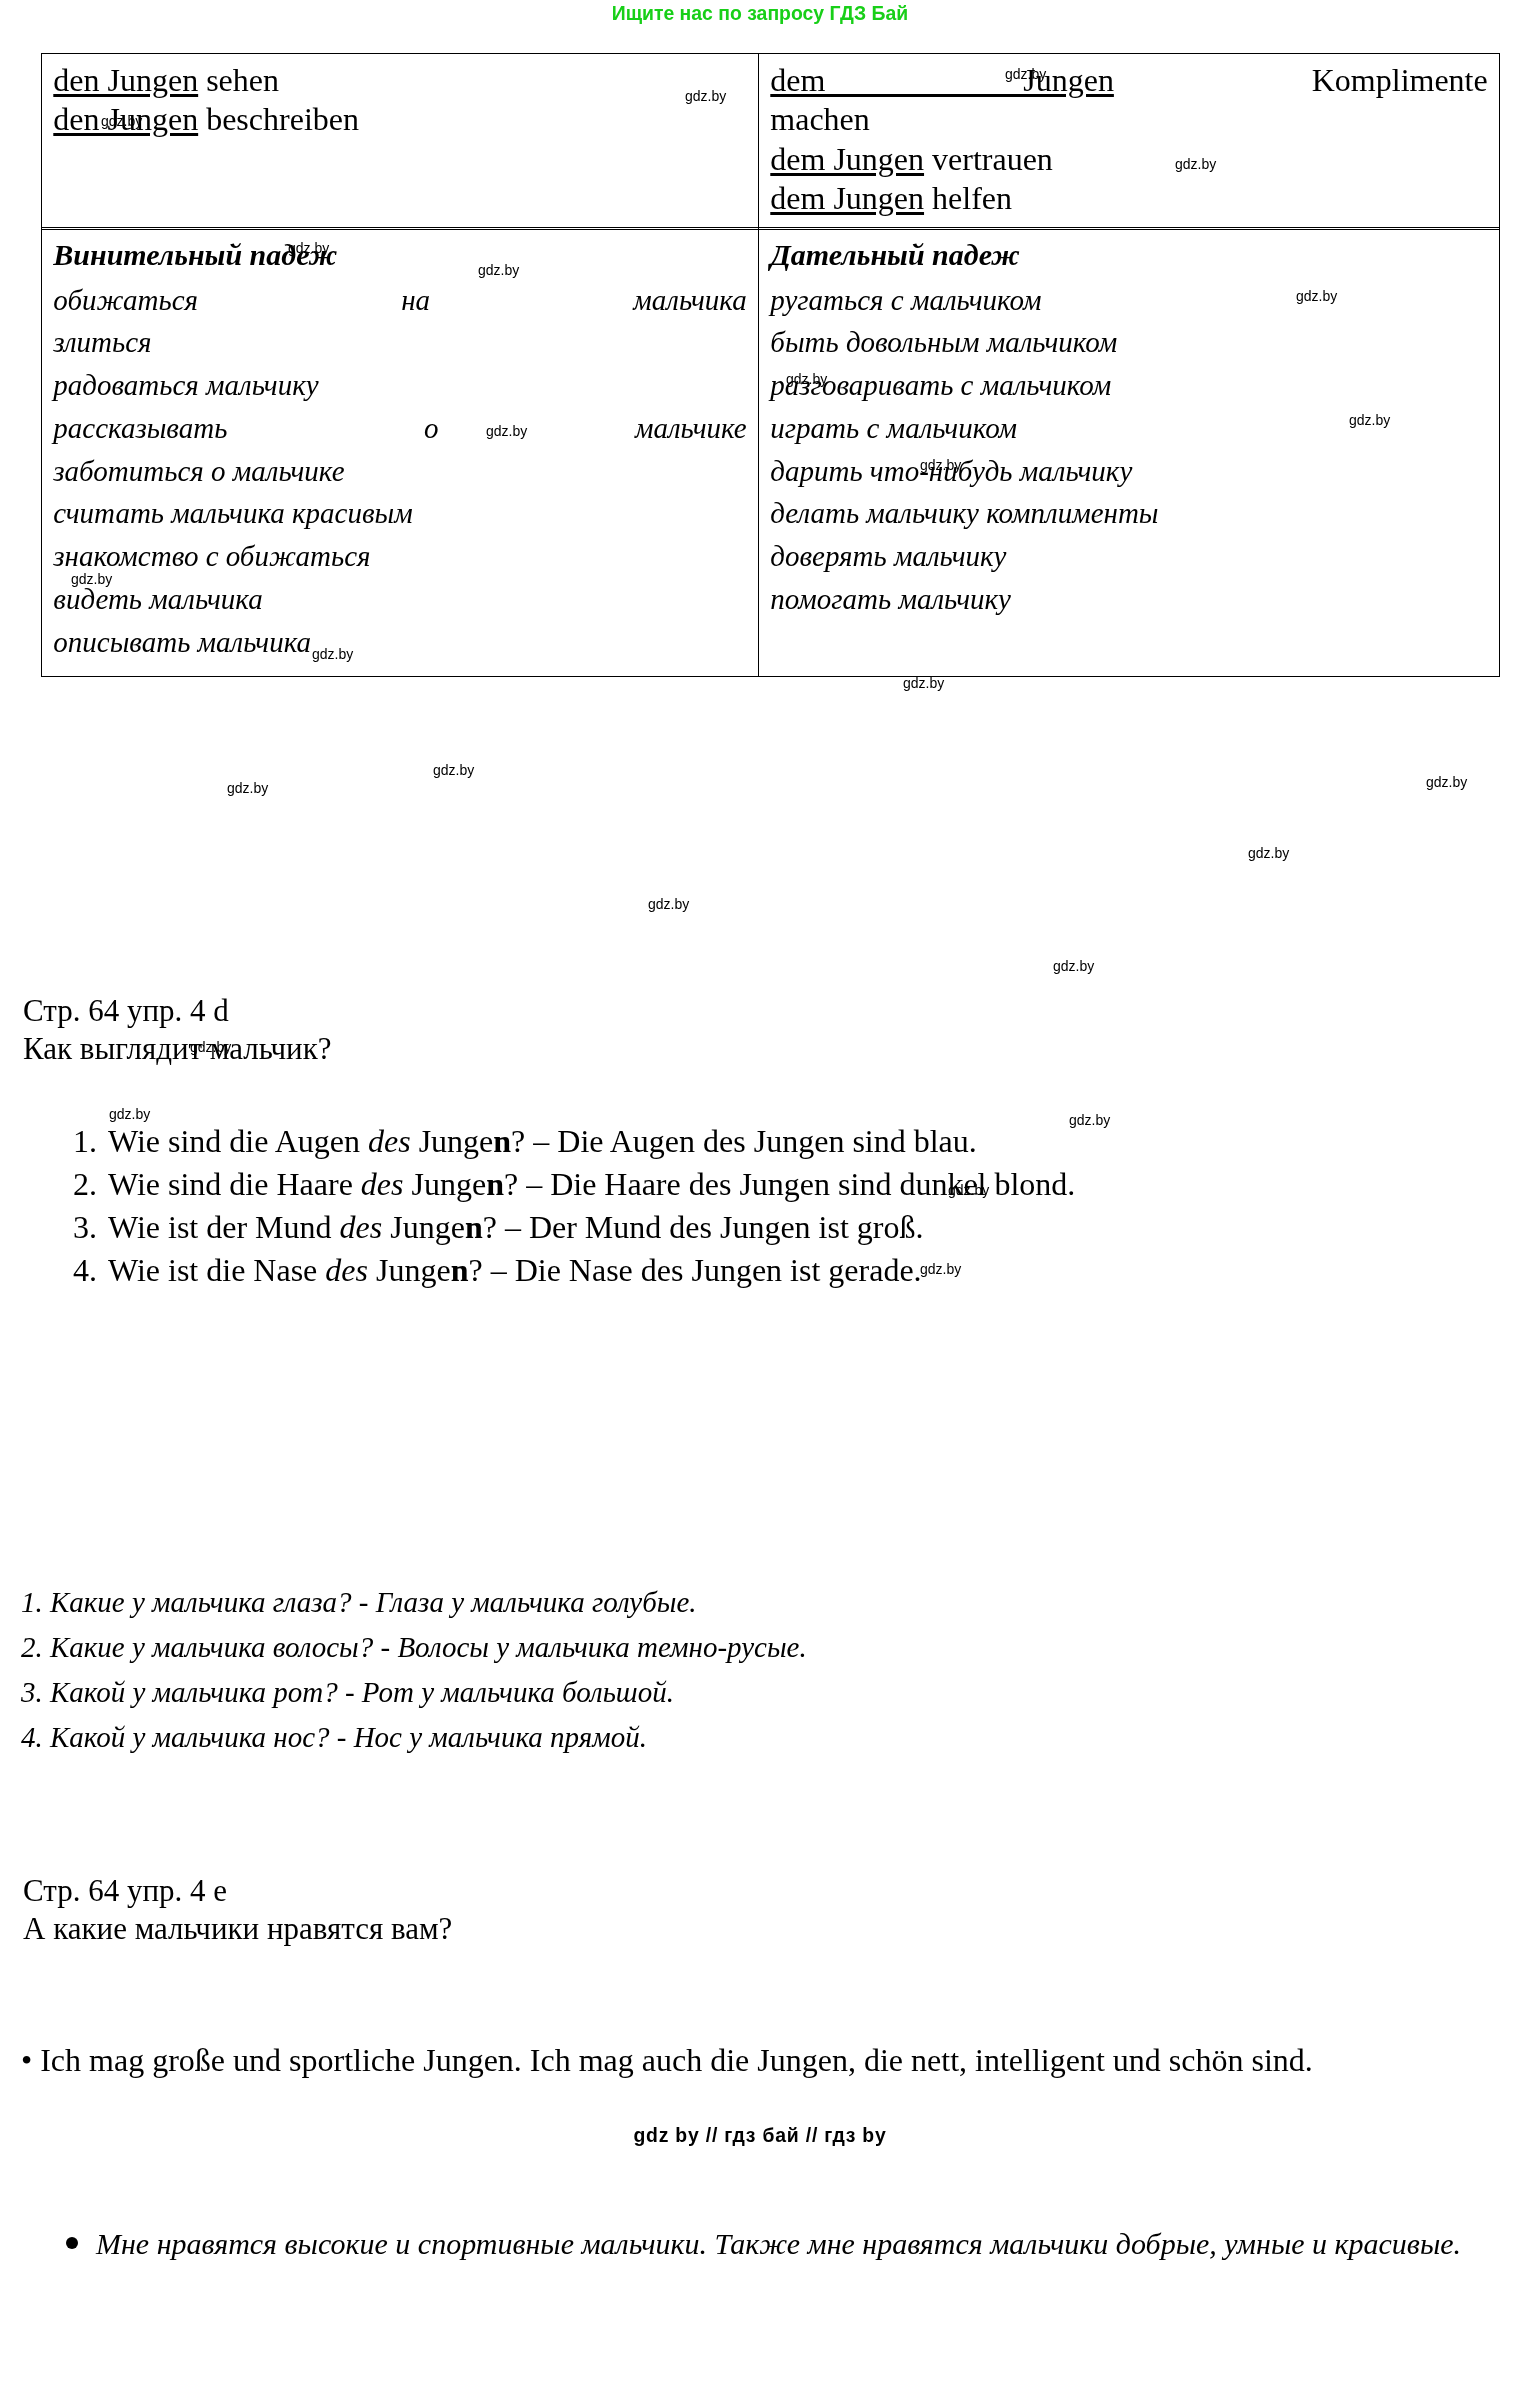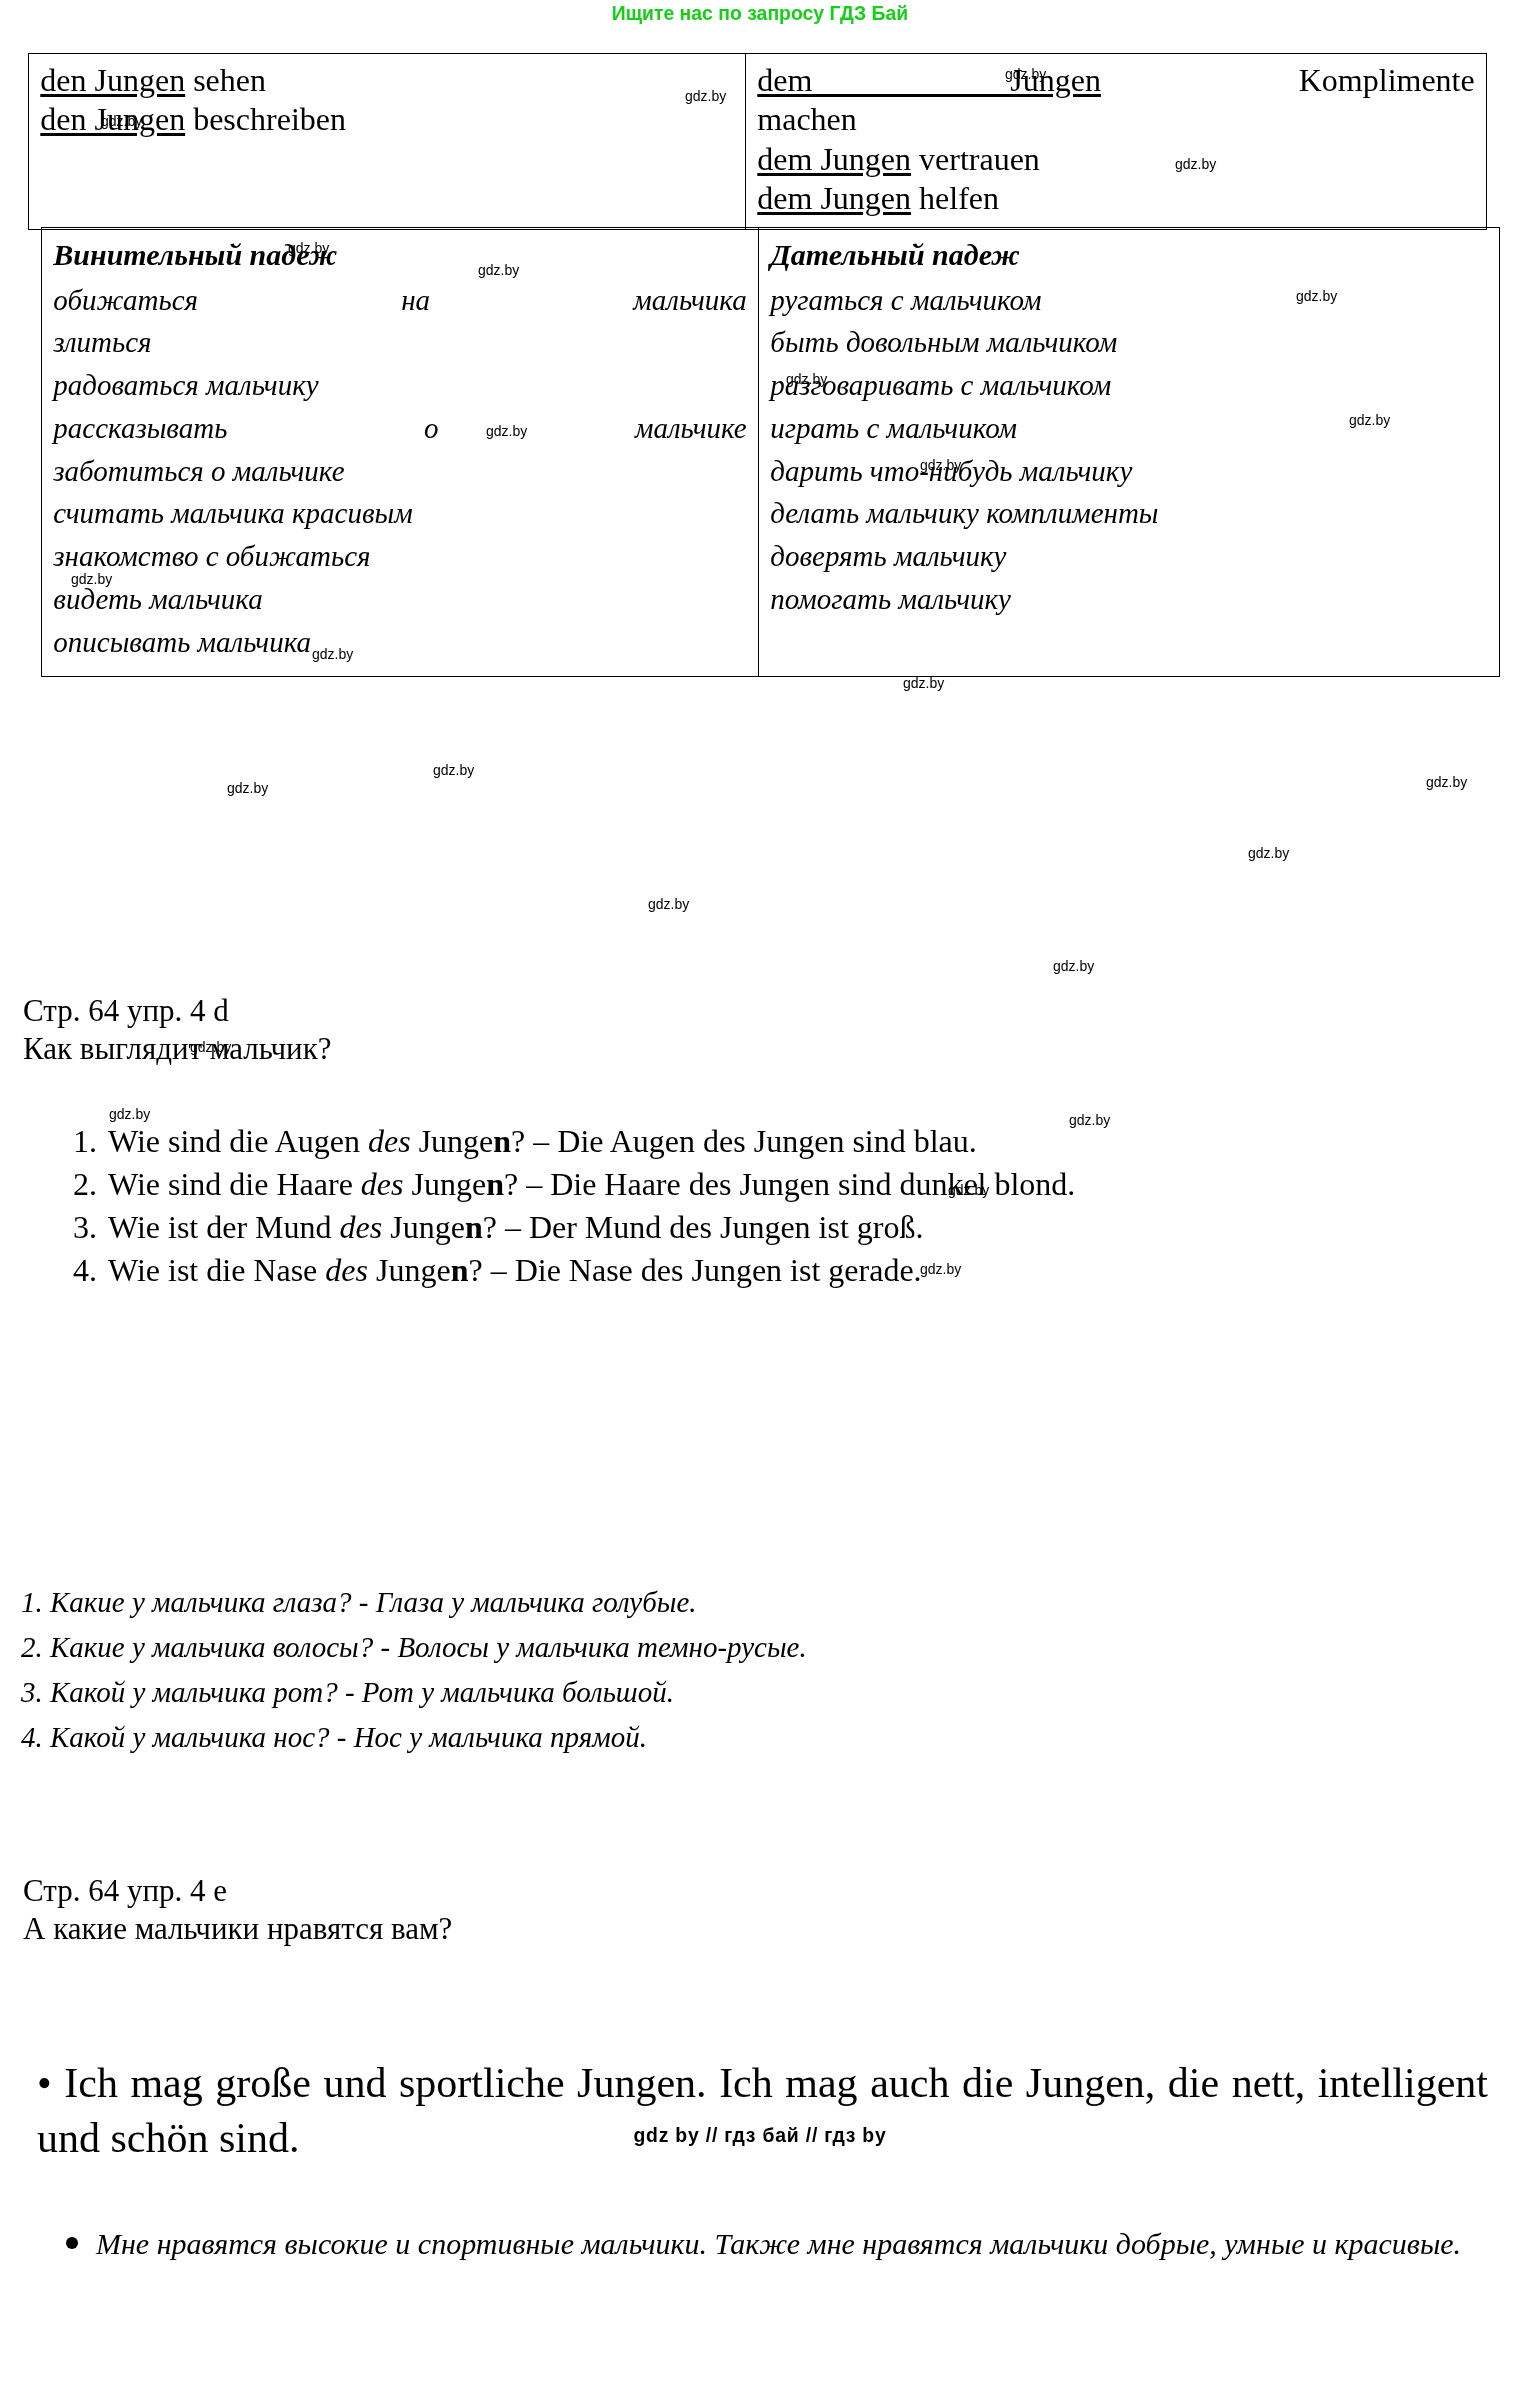--- a/index.html
+++ b/index.html
@@ -57,21 +57,21 @@
     border-collapse: collapse;
     table-layout: fixed;
   }
   .case-table td {
     border: 1.6px solid #000;
     vertical-align: top;
     padding: 8px 11.3px 9.7px 11.3px;
   }
 
   #table-verbs {
-    left: 28px;
+    left: 41px;
     top: 53px;
     width: 1458px;
     padding-left: 24px;
   }
   #table-verbs td { height: 105px; }
   #table-verbs td.cell-left  { width: 717px; }
   #table-verbs td.cell-right { width: 741px; }
 
   .de-line {
     font-family: "Liberation Serif", "DejaVu Serif", serif;
@@ -162,23 +162,23 @@
   .ru-ans {
     font-style: italic;
     font-size: 29px;
     line-height: 1.3;
     margin: 0 0 7.3px 0;
     white-space: nowrap;
   }
 
   
   .bullet-de {
-    font-size: 42px;
+    font-size: 32px;
     line-height: 1.3;
-    margin: 16px;
+    margin: 0;
     text-align: justify;
   }
   .bullet-ru {
     font-style: italic;
     font-size: 30px;
     line-height: 1.32;
     margin: 0;
     text-align: justify;
   }
   .dot-sm::before {

